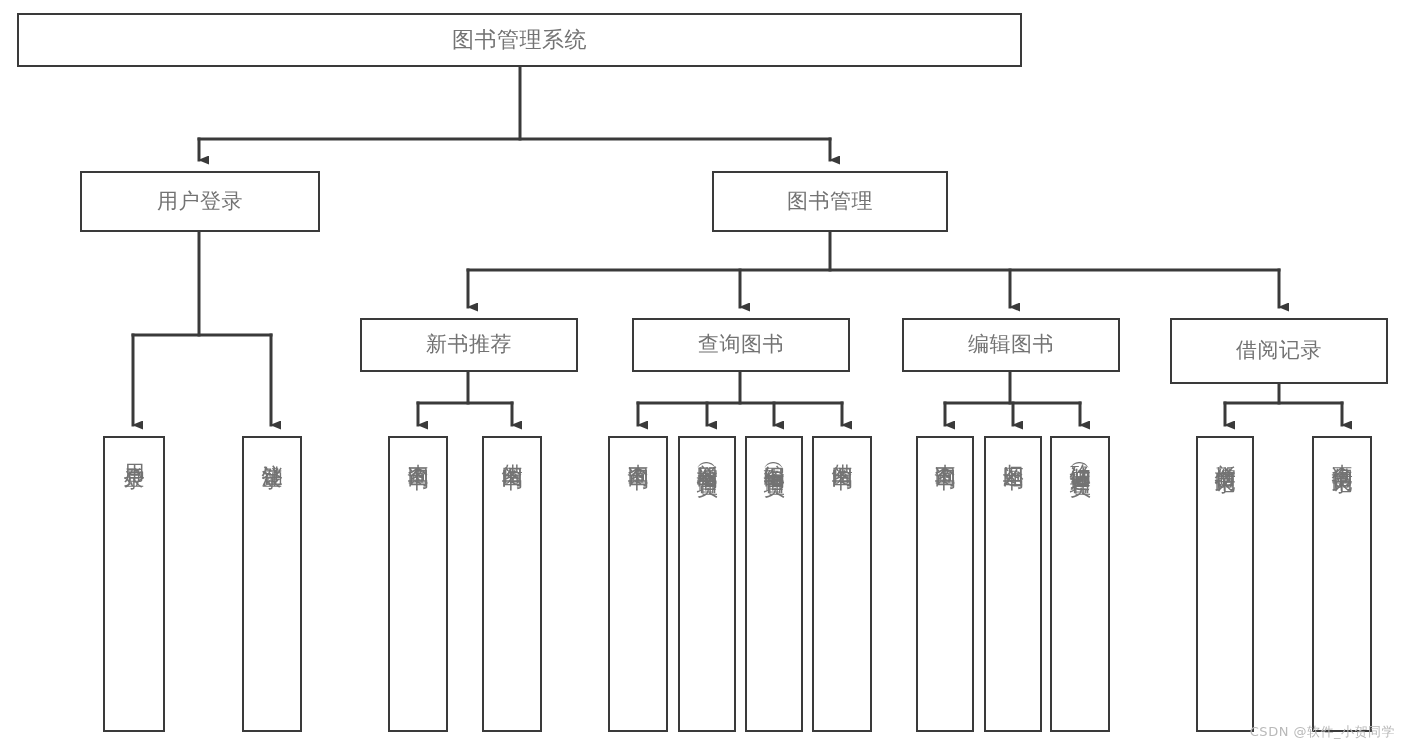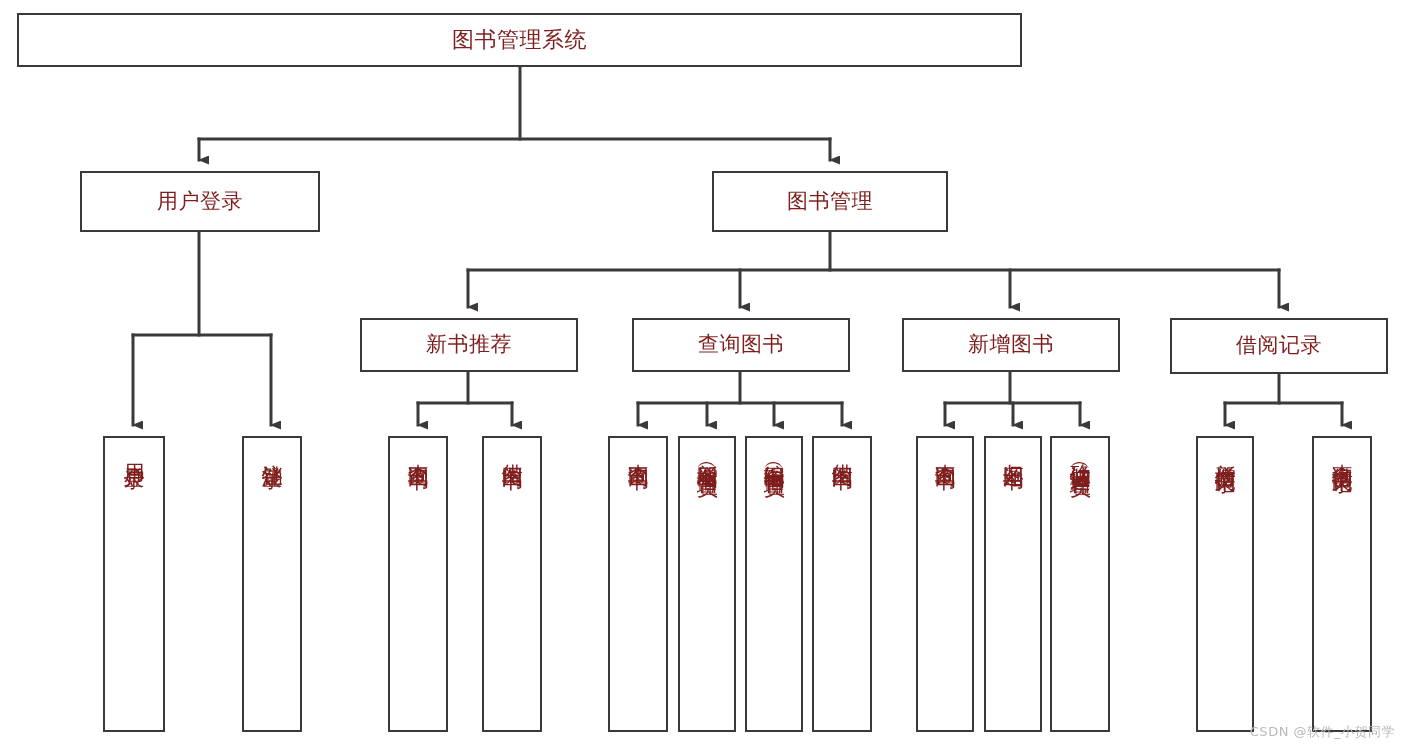--- a/index.html
+++ b/index.html
@@ -27,21 +27,21 @@
     pointer-events: none;
   }
   .node {
     position: absolute;
     box-sizing: border-box;
     background: #ffffff;
     border: 2px solid #3a3a3a;
     display: flex;
     align-items: center;
     justify-content: center;
-    color: #7f1d1d;
+    color: #737373;
     z-index: 3;
   }
   .node .label {
     display: block;
     text-align: center;
     line-height: 1.12;
     letter-spacing: 0.5px;
   }
   
   .node.horiz .label {
@@ -144,23 +144,23 @@
     <span class="label">新书推荐</span>
   </div>
 
   <div class="node horiz" style="left: 712px; top: 171px; width: 236px; height: 61px;">
     <span class="label">图书管理</span>
   </div>
   <div class="node horiz" style="left: 632px; top: 318px; width: 218px; height: 54px;">
     <span class="label">查询图书</span>
   </div>
   <div class="node horiz" style="left: 902px; top: 318px; width: 218px; height: 54px;">
-    <span class="label">新增图书</span>
-  </div>
-  <div class="node horiz" style="left: 1170px; top: 318px; width: 218px; height: 56px;">
+    <span class="label">编辑图书</span>
+  </div>
+  <div class="node horiz" style="left: 1170px; top: 318px; width: 218px; height: 66px;">
     <span class="label">借阅记录</span>
   </div>
 
   <div class="node vert" style="left: 103px; top: 436px; width: 62px; height: 296px;">
     <span class="label">用户登录</span>
   </div>
   <div class="node vert" style="left: 242px; top: 436px; width: 60px; height: 296px;">
     <span class="label">注销登录</span>
   </div>
 

